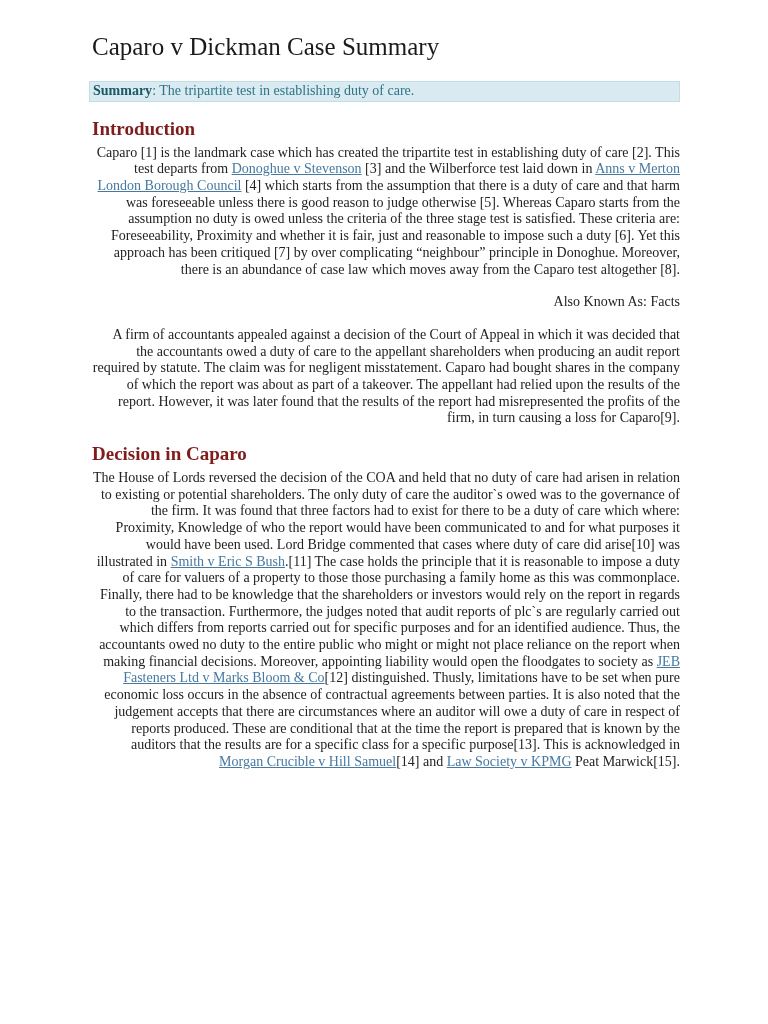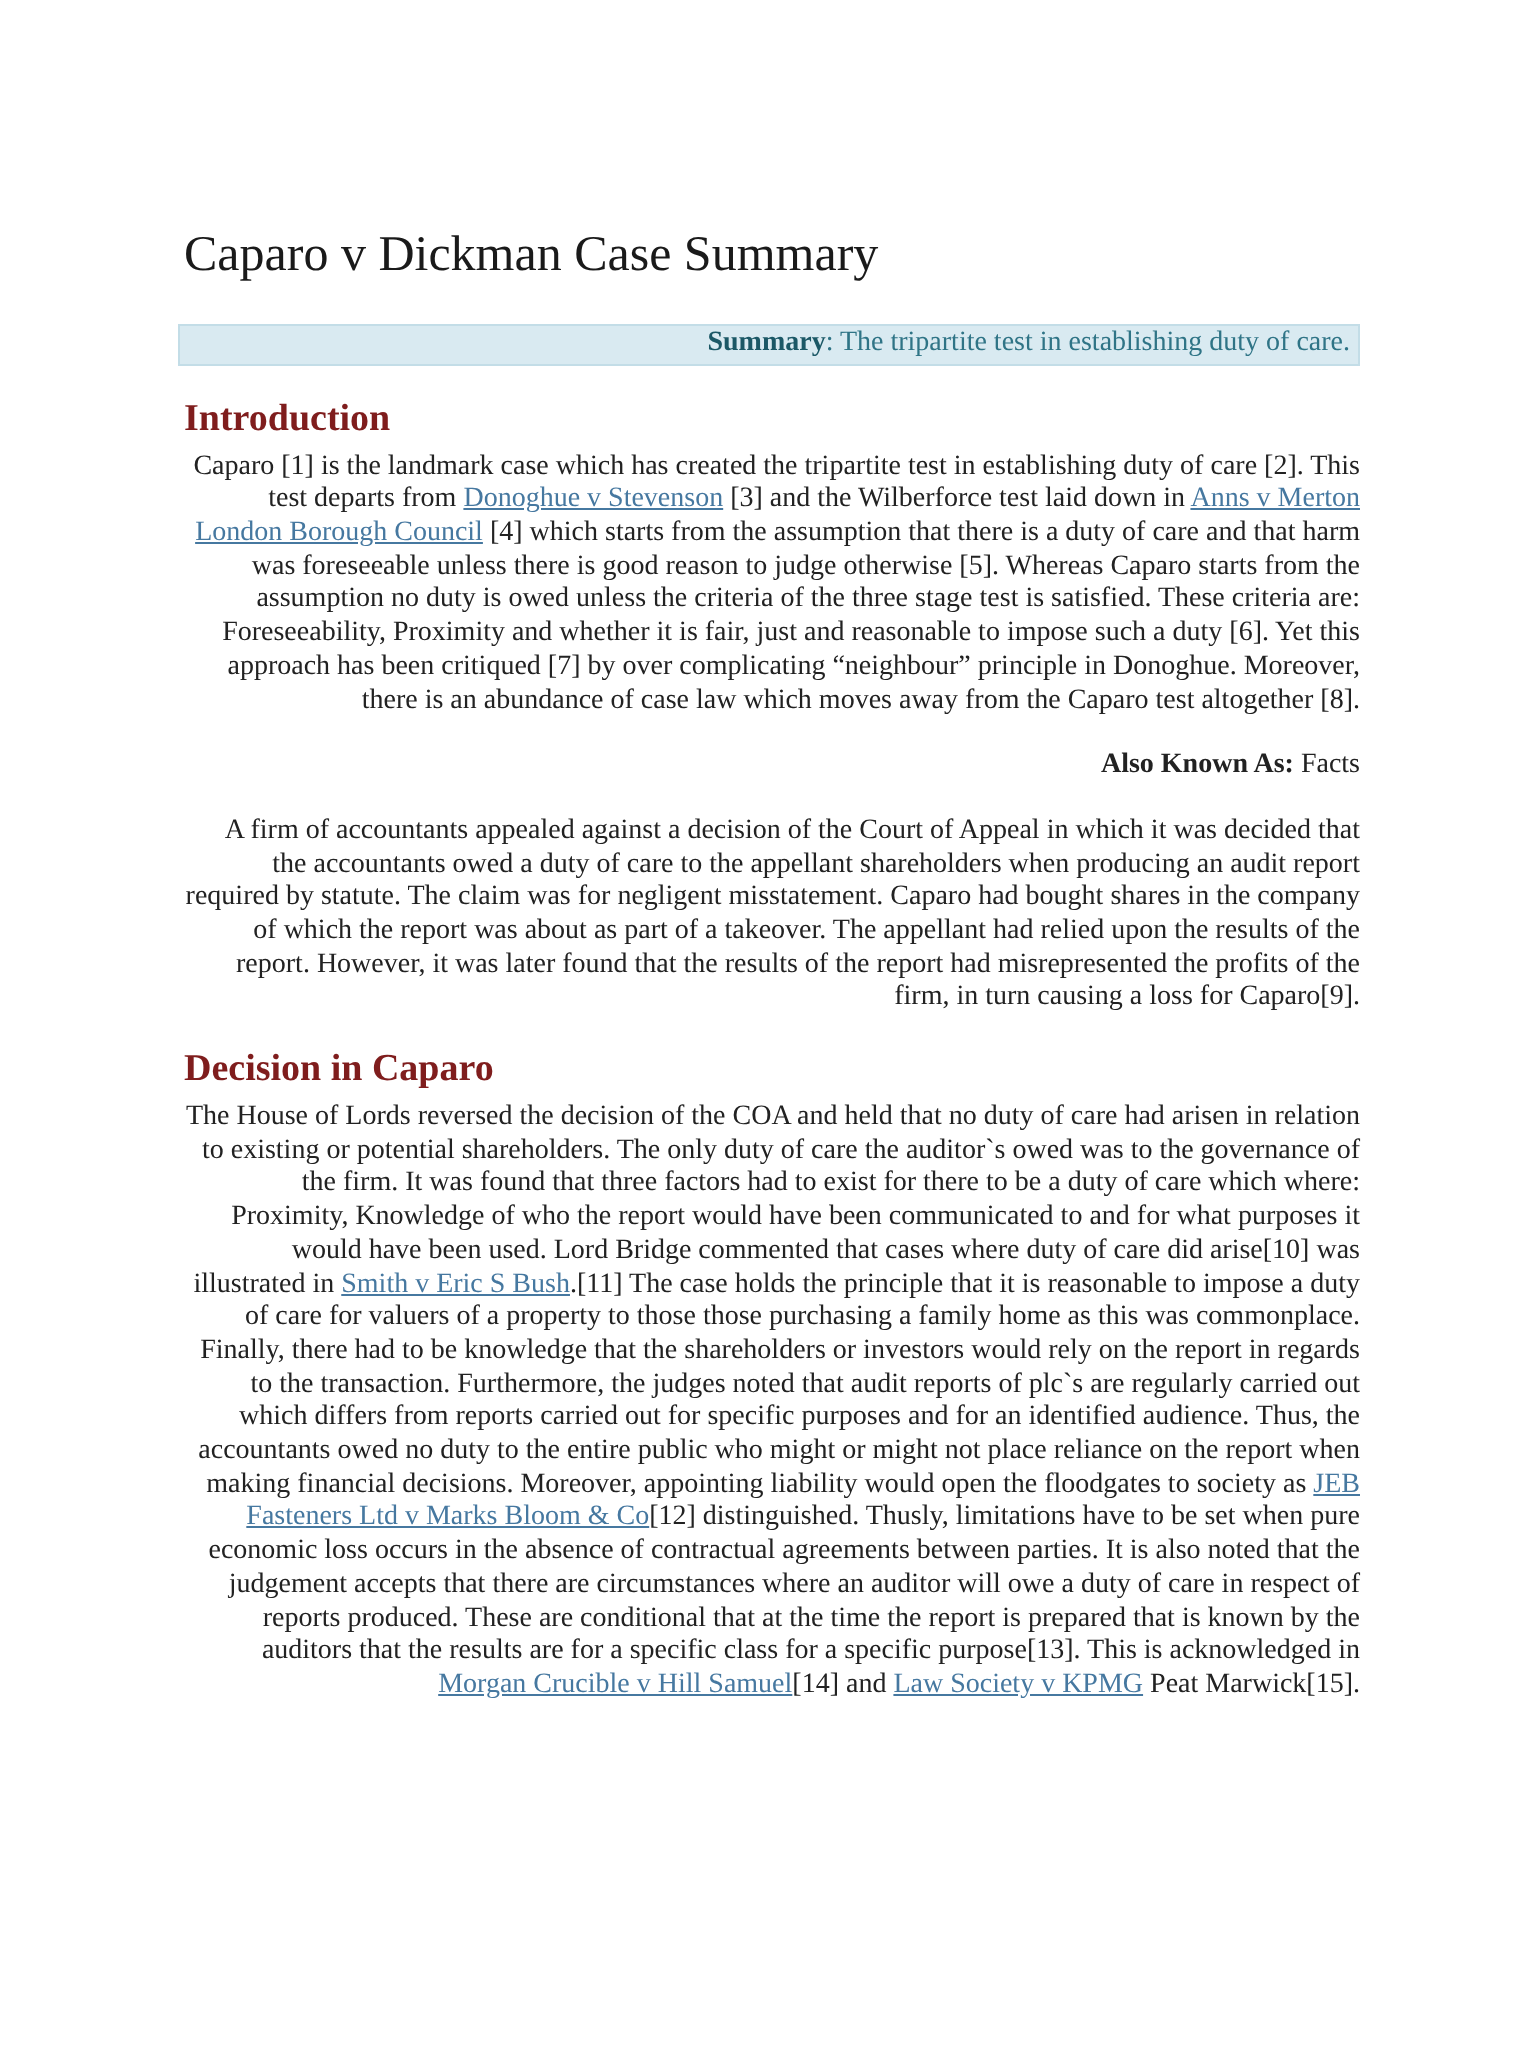--- a/index.html
+++ b/index.html
@@ -13,57 +13,56 @@
   *{margin:0;padding:0;box-sizing:border-box;}
   html,body{background:#ffffff;}
   body{
     width:768px;height:1024px;
     overflow:hidden;
     font-family:"Liberation Serif","DejaVu Serif",serif;
     color:var(--body-text);
   }
   .page{
     width:768px;height:1024px;
-    padding:114px 88px 0 92px;
+    padding:33px 88px 0 92px;
   }
   .doc{width:588px;}
   h1.doc-title{
     font-size:25px;
     font-weight:normal;
     line-height:1.15;
     margin:0 0 19px 0;
     color:#1a1a1a;
   }
   .summary-box{
     background:var(--summary-bg);
     border:1px solid var(--summary-border);
     margin-left:-3px;
     width:591px;
     padding:1px 4px 2px 3px;
     font-size:14px;
     line-height:16px;
     color:var(--summary-text);
     margin-bottom:14px;
-    text-align:right;
   }
   .summary-box strong{color:var(--summary-label);}
   h2.section-heading{
     font-size:19px;
     font-weight:bold;
     line-height:1.15;
     margin:16px 0 5px 0;
     color:#7f1d1d;
   }
   p{
     font-size:14px;
     line-height:16.7px;
     margin:0 0 16px 0;
     text-align:right;
   }
-  p strong{font-weight:bold;}
+  p strong{font-weight:normal;}
   a.case-link{
     color:var(--link);
     text-decoration:underline;
     cursor:pointer;
   }
 </style>
 </head>
 <body>
 
 <div class="page">

